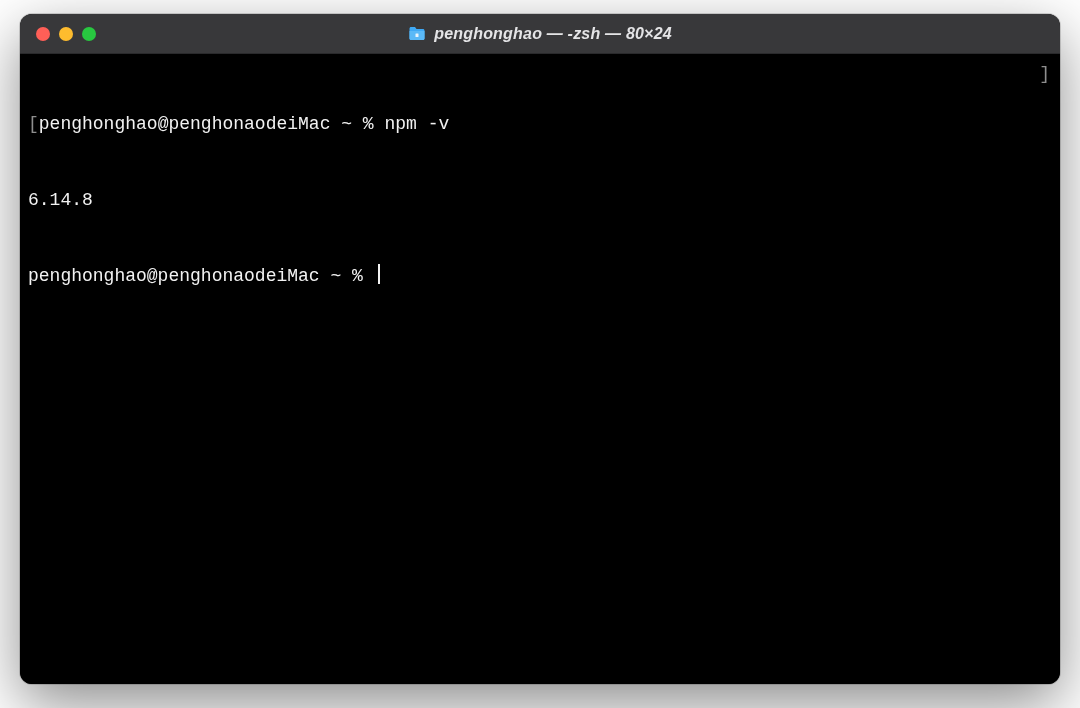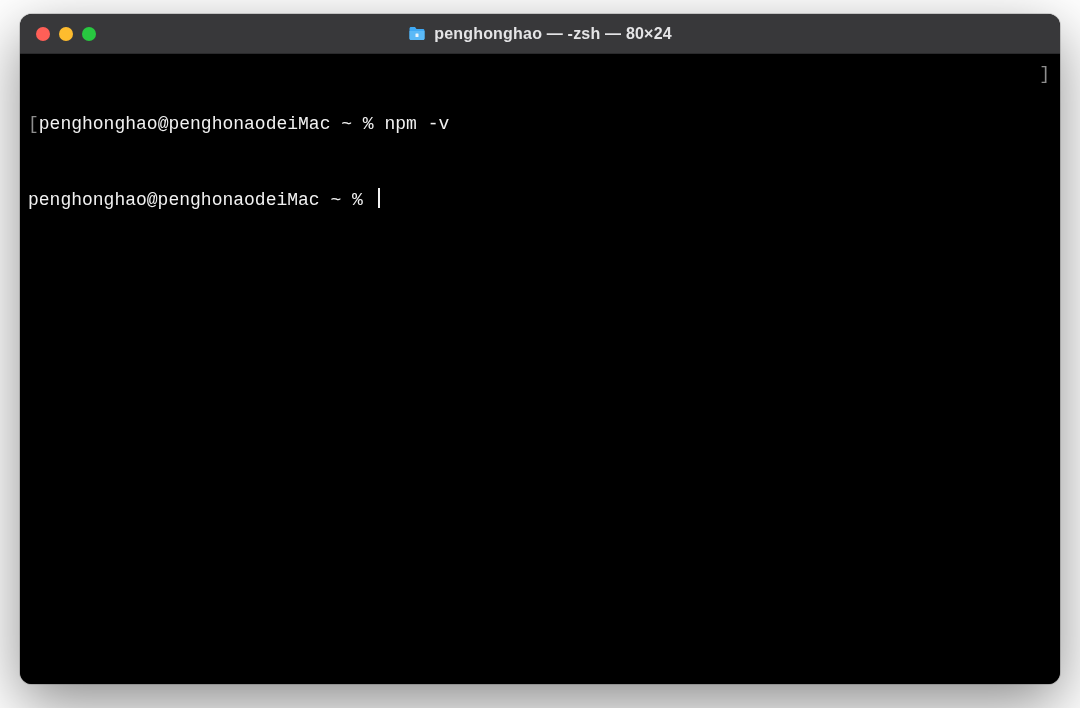--- a/index.html
+++ b/index.html
@@ -65,20 +65,21 @@
       position: relative;
     }
     .folder-icon svg {
       display: block;
     }
     .title-text {
       color: #e4e4e6;
       font-size: 16px;
       font-weight: 600;
       letter-spacing: 0.2px;
+      font-style: italic;
     }
     .terminal-body {
       flex: 1;
       background: #000000;
       padding: 8px 8px;
       font-family: "SF Mono", Menlo, Monaco, "Courier New", monospace;
       font-size: 18px;
       line-height: 1.4;
       color: #f2f2f2;
       white-space: pre;
@@ -122,15 +123,16 @@
           <path d="M1.5 2.5 C1.5 1.7 2.2 1 3 1 L7 1 L8.5 3 L15 3 C15.8 3 16.5 3.7 16.5 4.5 L16.5 12.5 C16.5 13.3 15.8 14 15 14 L3 14 C2.2 14 1.5 13.3 1.5 12.5 Z" fill="#3fa9f5"></path>
           <path d="M1.5 5 L16.5 5 L16.5 12.5 C16.5 13.3 15.8 14 15 14 L3 14 C2.2 14 1.5 13.3 1.5 12.5 Z" fill="#5bb9f7"></path>
           <rect x="7.5" y="7.5" width="3" height="3.5" rx="0.5" fill="#e8f4fd"></rect>
         </svg>
       </span>
       <span class="title-text">penghonghao — -zsh — 80×24</span>
     </div>
   </div>
   <div class="terminal-body">
     <span class="term-line"><span class="bracket-left">[</span><span>penghonghao@penghonaodeiMac ~ % </span><span>npm -v</span><span class="bracket-right">]</span></span>
+    <span class="term-line"><span>6.14.8</span></span>
     <span class="term-line"><span>penghonghao@penghonaodeiMac ~ % </span><span class="cursor"></span></span>
   </div>
 </div>
 
 </body></html>

